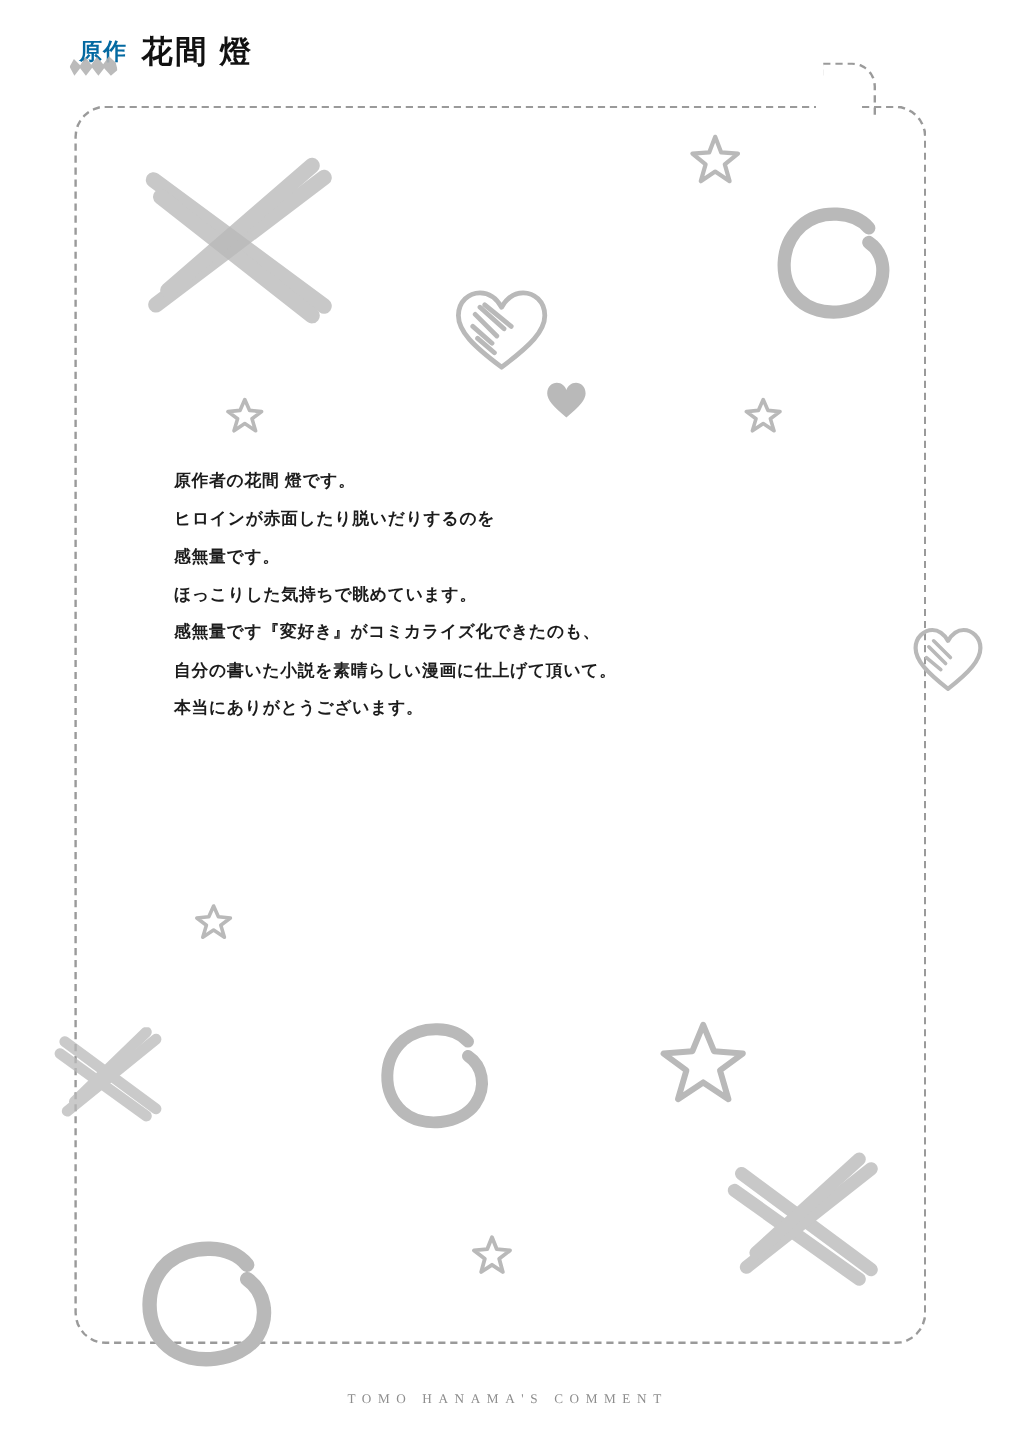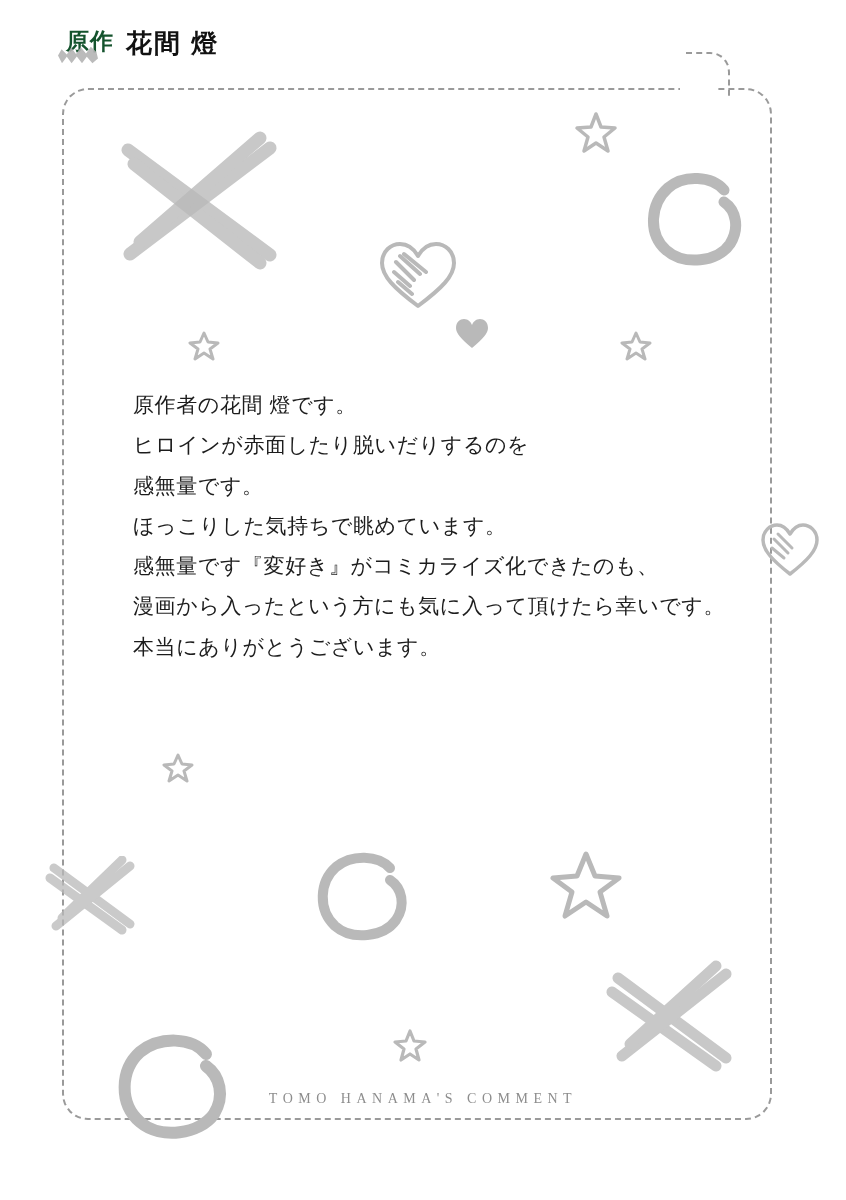--- a/index.html
+++ b/index.html
@@ -36,26 +36,26 @@
     position: absolute;
     left: -8px;
     top: 14px;
     width: 40px;
     height: 20px;
     background: #b4b4b4;
     clip-path: polygon(0% 58%, 9% 26%, 22% 52%, 33% 18%, 45% 50%, 57% 16%, 70% 48%, 82% 14%, 96% 40%, 100% 72%, 86% 96%, 72% 64%, 60% 96%, 47% 62%, 34% 96%, 22% 64%, 10% 96%);
     opacity: .9;
   }
   .header-label {
-    font-size: 23px;
+    font-size: 19px;
     font-weight: bold;
     letter-spacing: 1px;
     line-height: 1;
     padding-bottom: 3px;
-    color: #14532d;
+    color: #0369a1;
   }
   .header-name {
     font-size: 26px;
     font-weight: bold;
     letter-spacing: 2px;
     line-height: 1;
     color: #111111;
   }
 
   
@@ -92,36 +92,37 @@
   }
 
   
   .body-text {
     position: absolute;
     left: 133px;
     top: 392px;
     width: 600px;
   }
   .body-text p {
-    margin: 0 0 14px 0;
-    font-size: 21px;
+    margin: 0 0 14px 12px;
+    font-size: 14px;
     line-height: 1.25;
     letter-spacing: .6px;
     color: #1c1c1c;
     white-space: nowrap;
+    font-weight: bold;
   }
 
   
   .footer {
     position: absolute;
     left: 0;
     right: 0;
-    top: 1091px;
+    top: 1160px;
     text-align: center;
-    font-size: 14px;
+    font-size: 11px;
     letter-spacing: 5.5px;
     color: #8d8d8d;
     font-family: "Liberation Serif", serif;
   }
 
   
   .deco {
     position: absolute;
     pointer-events: none;
   }
@@ -257,19 +258,19 @@
       <path class="g-stroke" stroke-width="12" d="M96 26 C82 9 50 8 30 24 C10 42 9 76 30 94 C51 112 90 106 104 86 C115 68 110 48 96 38"></path>
     </svg>
   </div>
 
   <div class="body-text">
     <p>原作者の花間 燈です。</p>
     <p>ヒロインが赤面したり脱いだりするのを</p>
     <p>感無量です。</p>
     <p>ほっこりした気持ちで眺めています。</p>
     <p>感無量です『変好き』がコミカライズ化できたのも、</p>
-    <p>漫画から入ったという方にも気に入って頂けたら幸いです。</p>
+    <p>自分の書いた小説を素晴らしい漫画に仕上げて頂いて。</p>
     <p>本当にありがとうございます。</p>
   </div>
 
   <div class="footer">TOMO HANAMA'S COMMENT</div>
 
 </div>
 
 </body></html>

